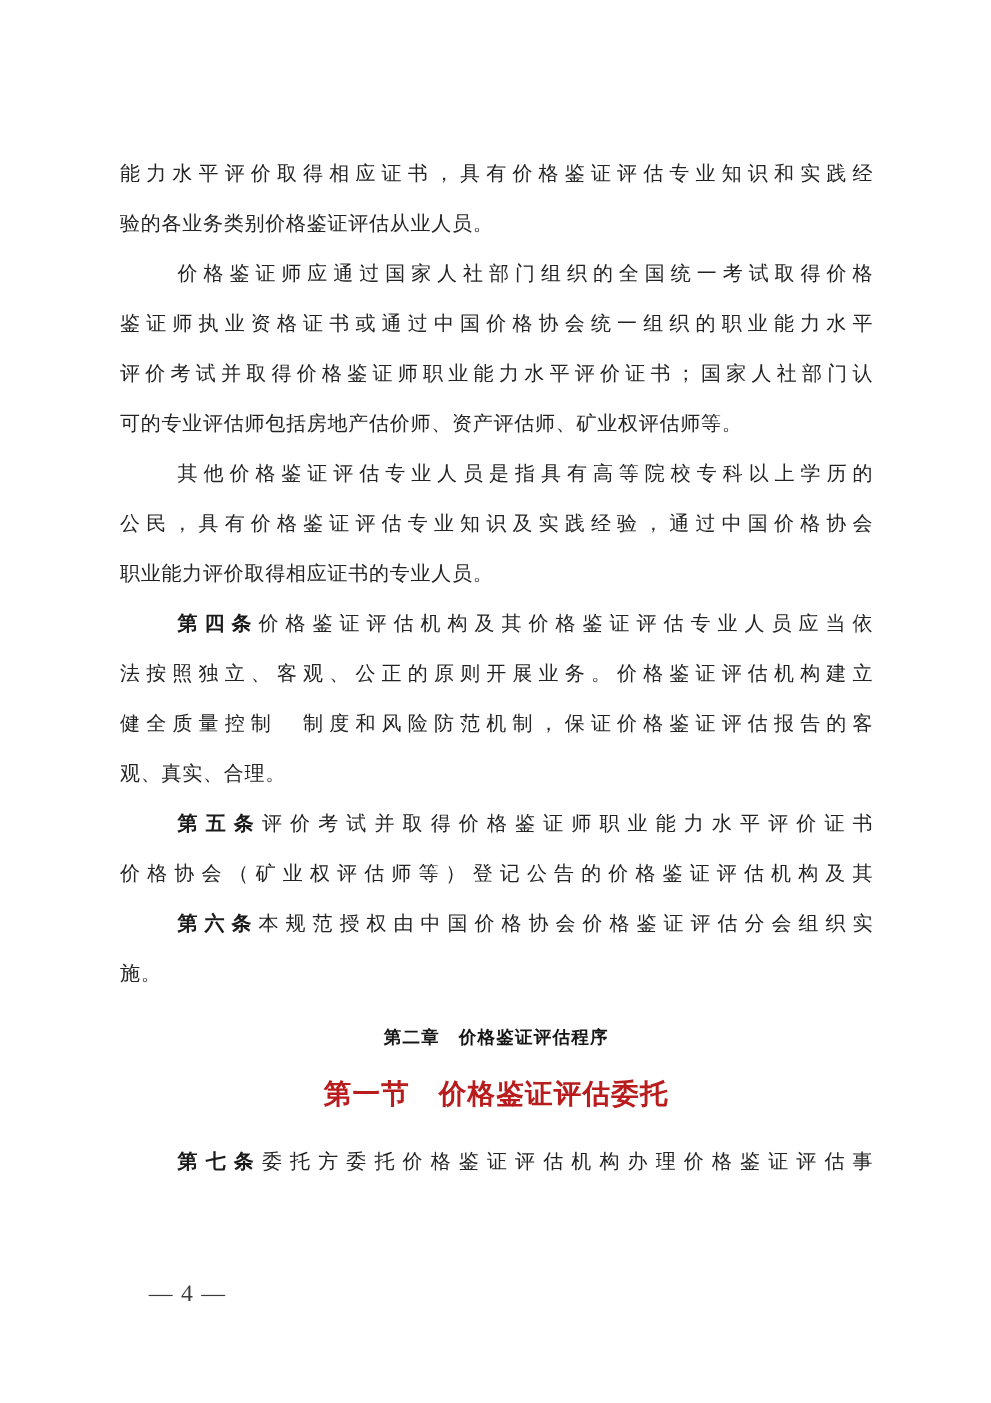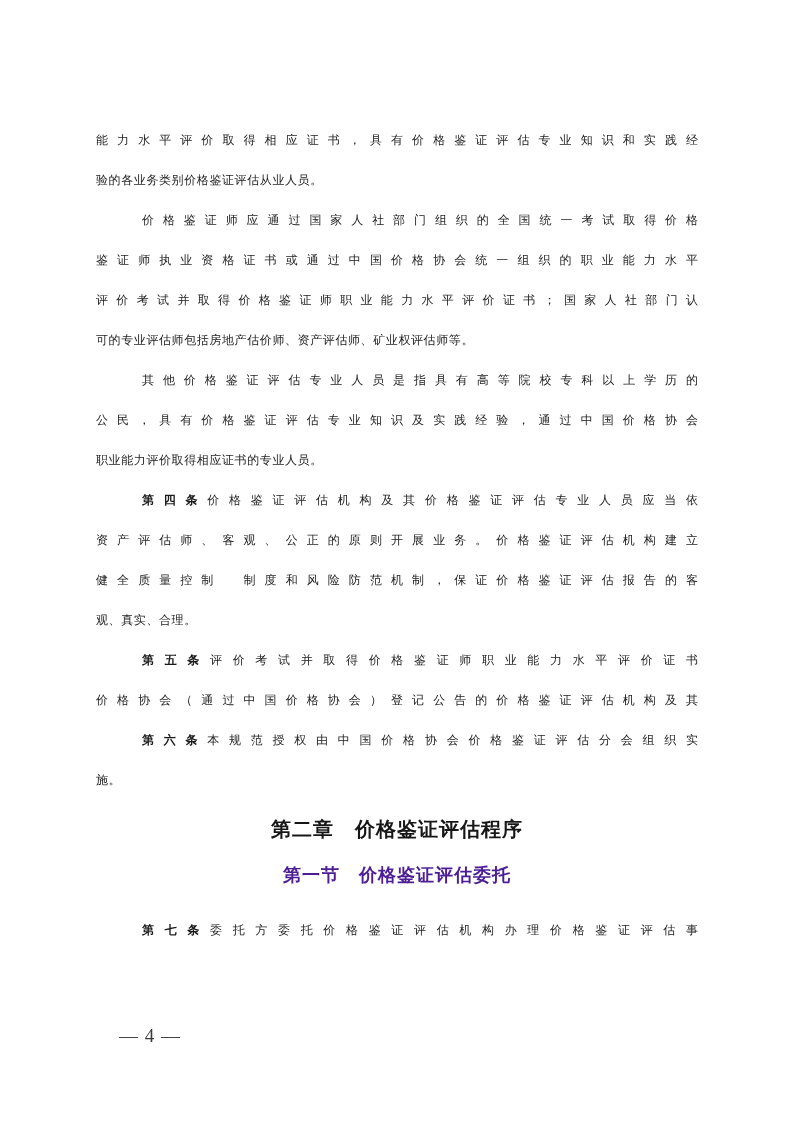--- a/index.html
+++ b/index.html
@@ -16,21 +16,21 @@
     font-family: "Liberation Serif", "DejaVu Serif", serif;
   }
   .doc {
     position: absolute;
     left: 96px;
     top: 120px;
     width: 602px;
     color: #242424;
   }
   .ln {
-    font-size: 12px;
+    font-size: 16px;
     height: 40px;
     line-height: 40px;
     text-align: justify;
     text-align-last: justify;
     letter-spacing: 0;
   }
   .ln.end {
     text-align: left;
     text-align-last: left;
     letter-spacing: 0.6px;
@@ -42,35 +42,35 @@
     font-weight: bold;
     color: #1a1a1a;
   }
   .chapter {
     height: 46px;
     line-height: 46px;
     margin-top: 6px;
     text-align: center;
     text-align-last: center;
     font-family: "Liberation Sans", "DejaVu Sans", sans-serif;
-    font-size: 20px;
+    font-size: 14px;
     font-weight: bold;
     letter-spacing: 1px;
     color: #161616;
   }
   .section {
     height: 46px;
     line-height: 46px;
     text-align: center;
     text-align-last: center;
     font-family: "Liberation Serif", "DejaVu Serif", serif;
-    font-size: 18px;
+    font-size: 22px;
     font-weight: bold;
     letter-spacing: 1px;
-    color: #4c1d95;
+    color: #b91c1c;
   }
   .p7 {
     margin-top: 12px;
   }
   .footer {
     position: absolute;
     left: 119px;
     top: 1024px;
     font-size: 19px;
     line-height: 24px;
@@ -91,26 +91,26 @@
     <div class="ln ind">价格鉴证师应通过国家人社部门组织的全国统一考试取得价格</div>
     <div class="ln">鉴证师执业资格证书或通过中国价格协会统一组织的职业能力水平</div>
     <div class="ln">评价考试并取得价格鉴证师职业能力水平评价证书；国家人社部门认</div>
     <div class="ln end">可的专业评估师包括房地产估价师、资产评估师、矿业权评估师等。</div>
 
     <div class="ln ind">其他价格鉴证评估专业人员是指具有高等院校专科以上学历的</div>
     <div class="ln">公民，具有价格鉴证评估专业知识及实践经验，通过中国价格协会</div>
     <div class="ln end">职业能力评价取得相应证书的专业人员。</div>
 
     <div class="ln ind"><span class="term">第四条</span><span>价格鉴证评估机构及其价格鉴证评估专业人员应当依</span></div>
-    <div class="ln">资产评估师、客观、公正的原则开展业务。价格鉴证评估机构建立</div>
+    <div class="ln">法按照独立、客观、公正的原则开展业务。价格鉴证评估机构建立</div>
     <div class="ln">健全质量控制　制度和风险防范机制，保证价格鉴证评估报告的客</div>
     <div class="ln end">观、真实、合理。</div>
 
     <div class="ln ind"><span class="term">第五条</span><span>评价考试并取得价格鉴证师职业能力水平评价证书</span></div>
-    <div class="ln">价格协会（通过中国价格协会）登记公告的价格鉴证评估机构及其</div>
+    <div class="ln">价格协会（矿业权评估师等）登记公告的价格鉴证评估机构及其</div>
 
     <div class="ln ind"><span class="term">第六条</span><span>本规范授权由中国价格协会价格鉴证评估分会组织实</span></div>
     <div class="ln end">施。</div>
 
     <div class="chapter">第二章　价格鉴证评估程序</div>
     <div class="section">第一节　价格鉴证评估委托</div>
 
     <div class="ln ind p7"><span class="term">第七条</span><span>委托方委托价格鉴证评估机构办理价格鉴证评估事</span></div>
 
   </div>

